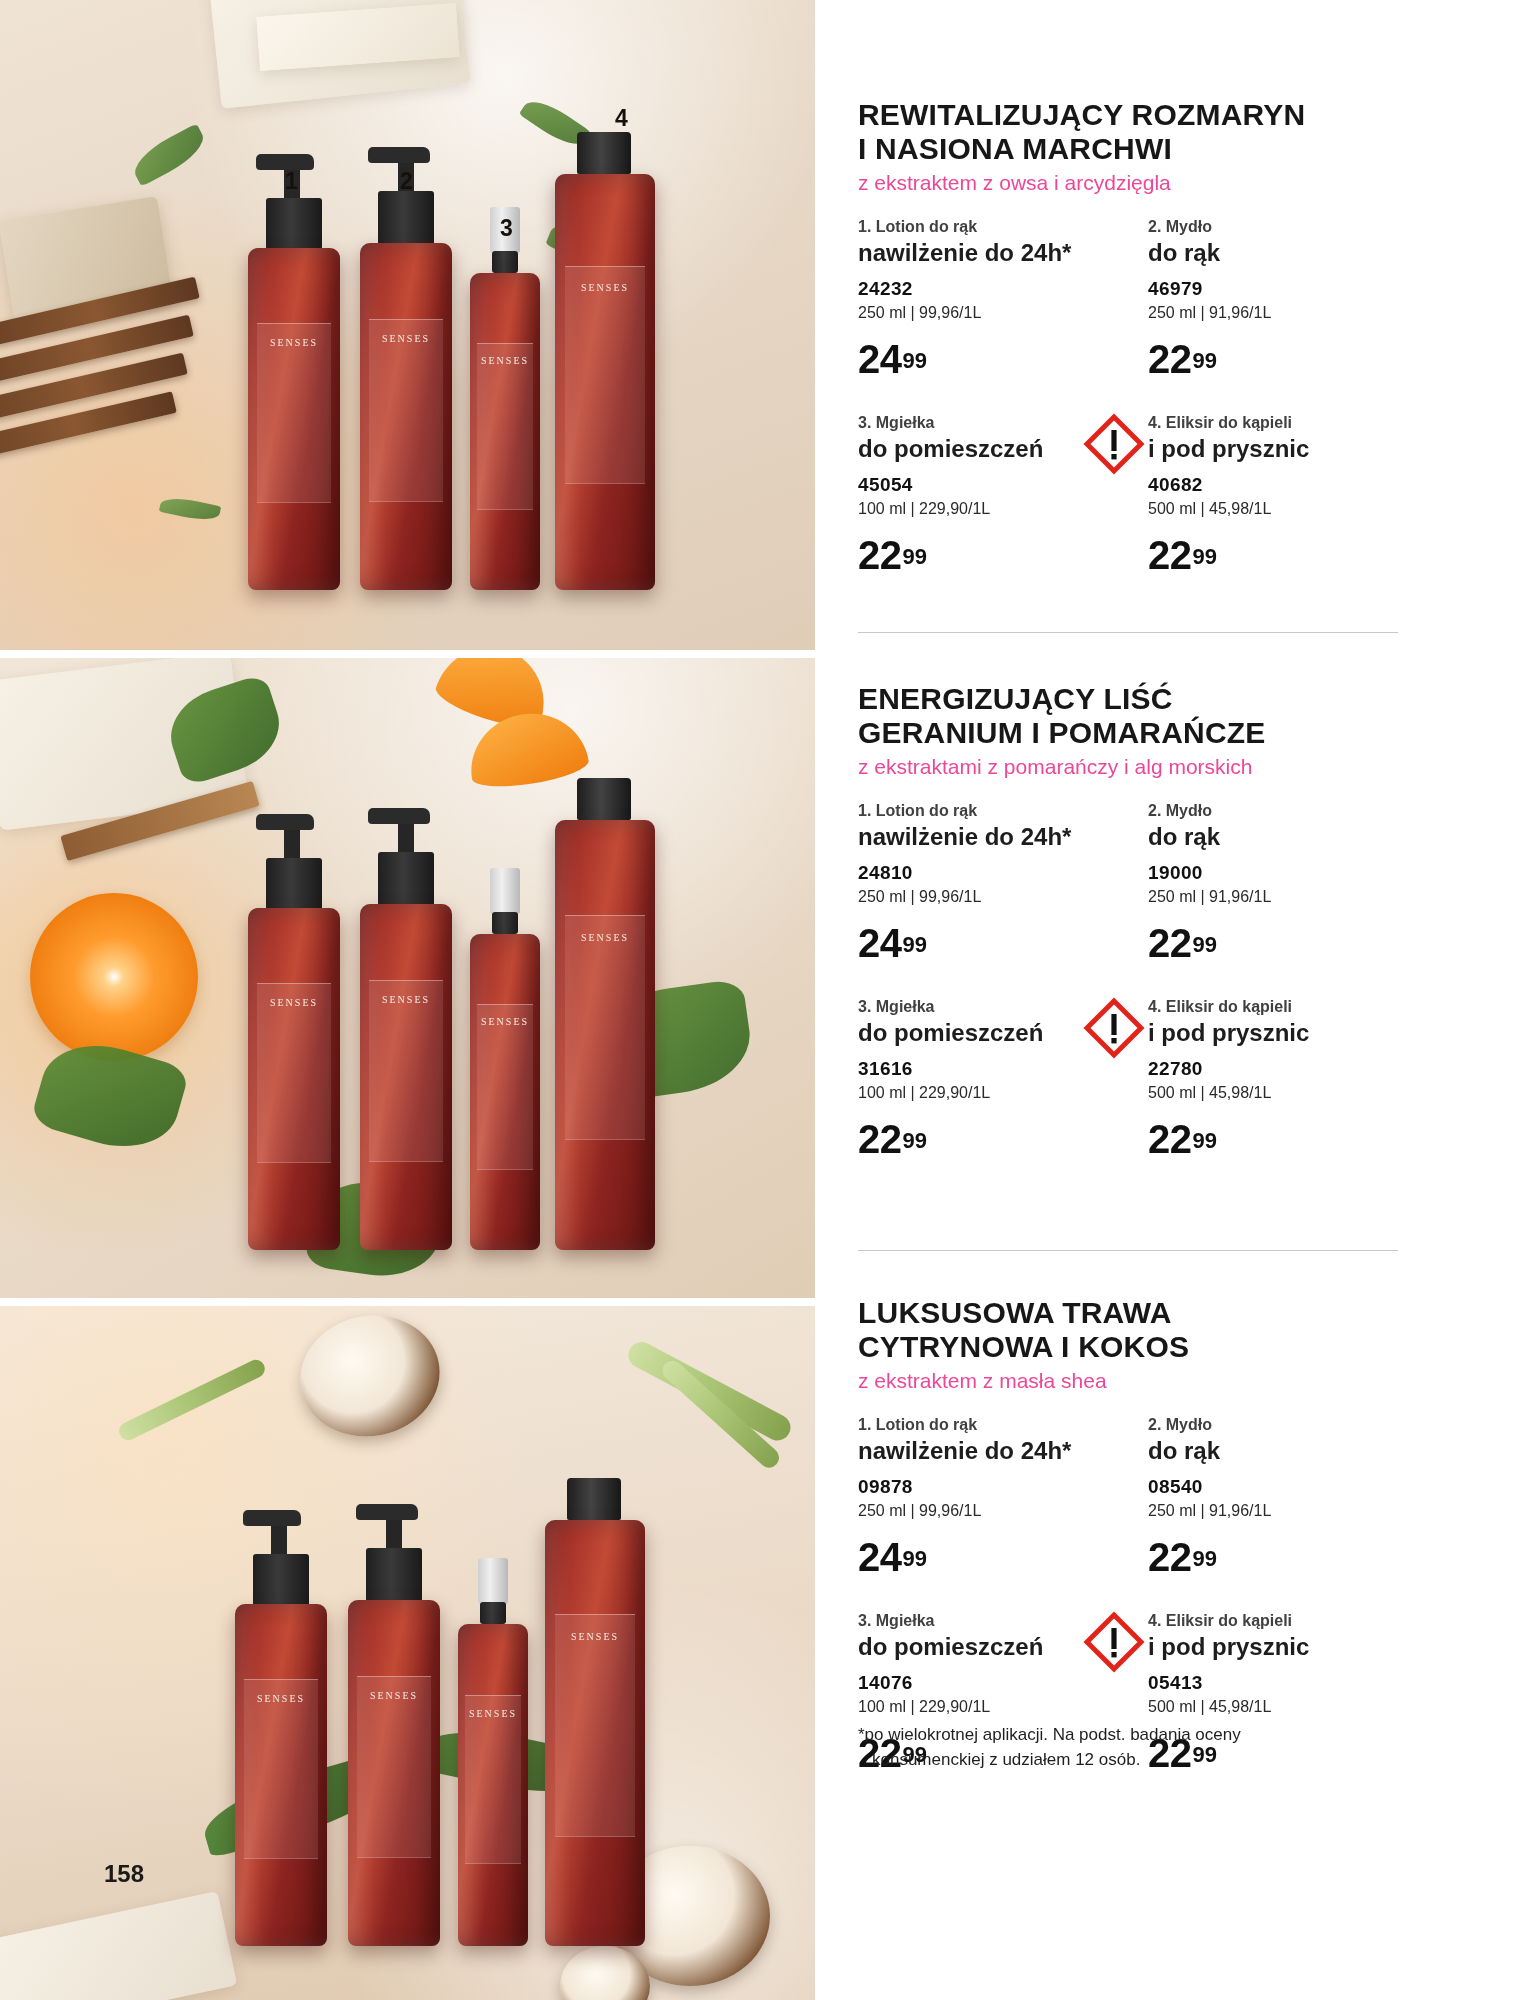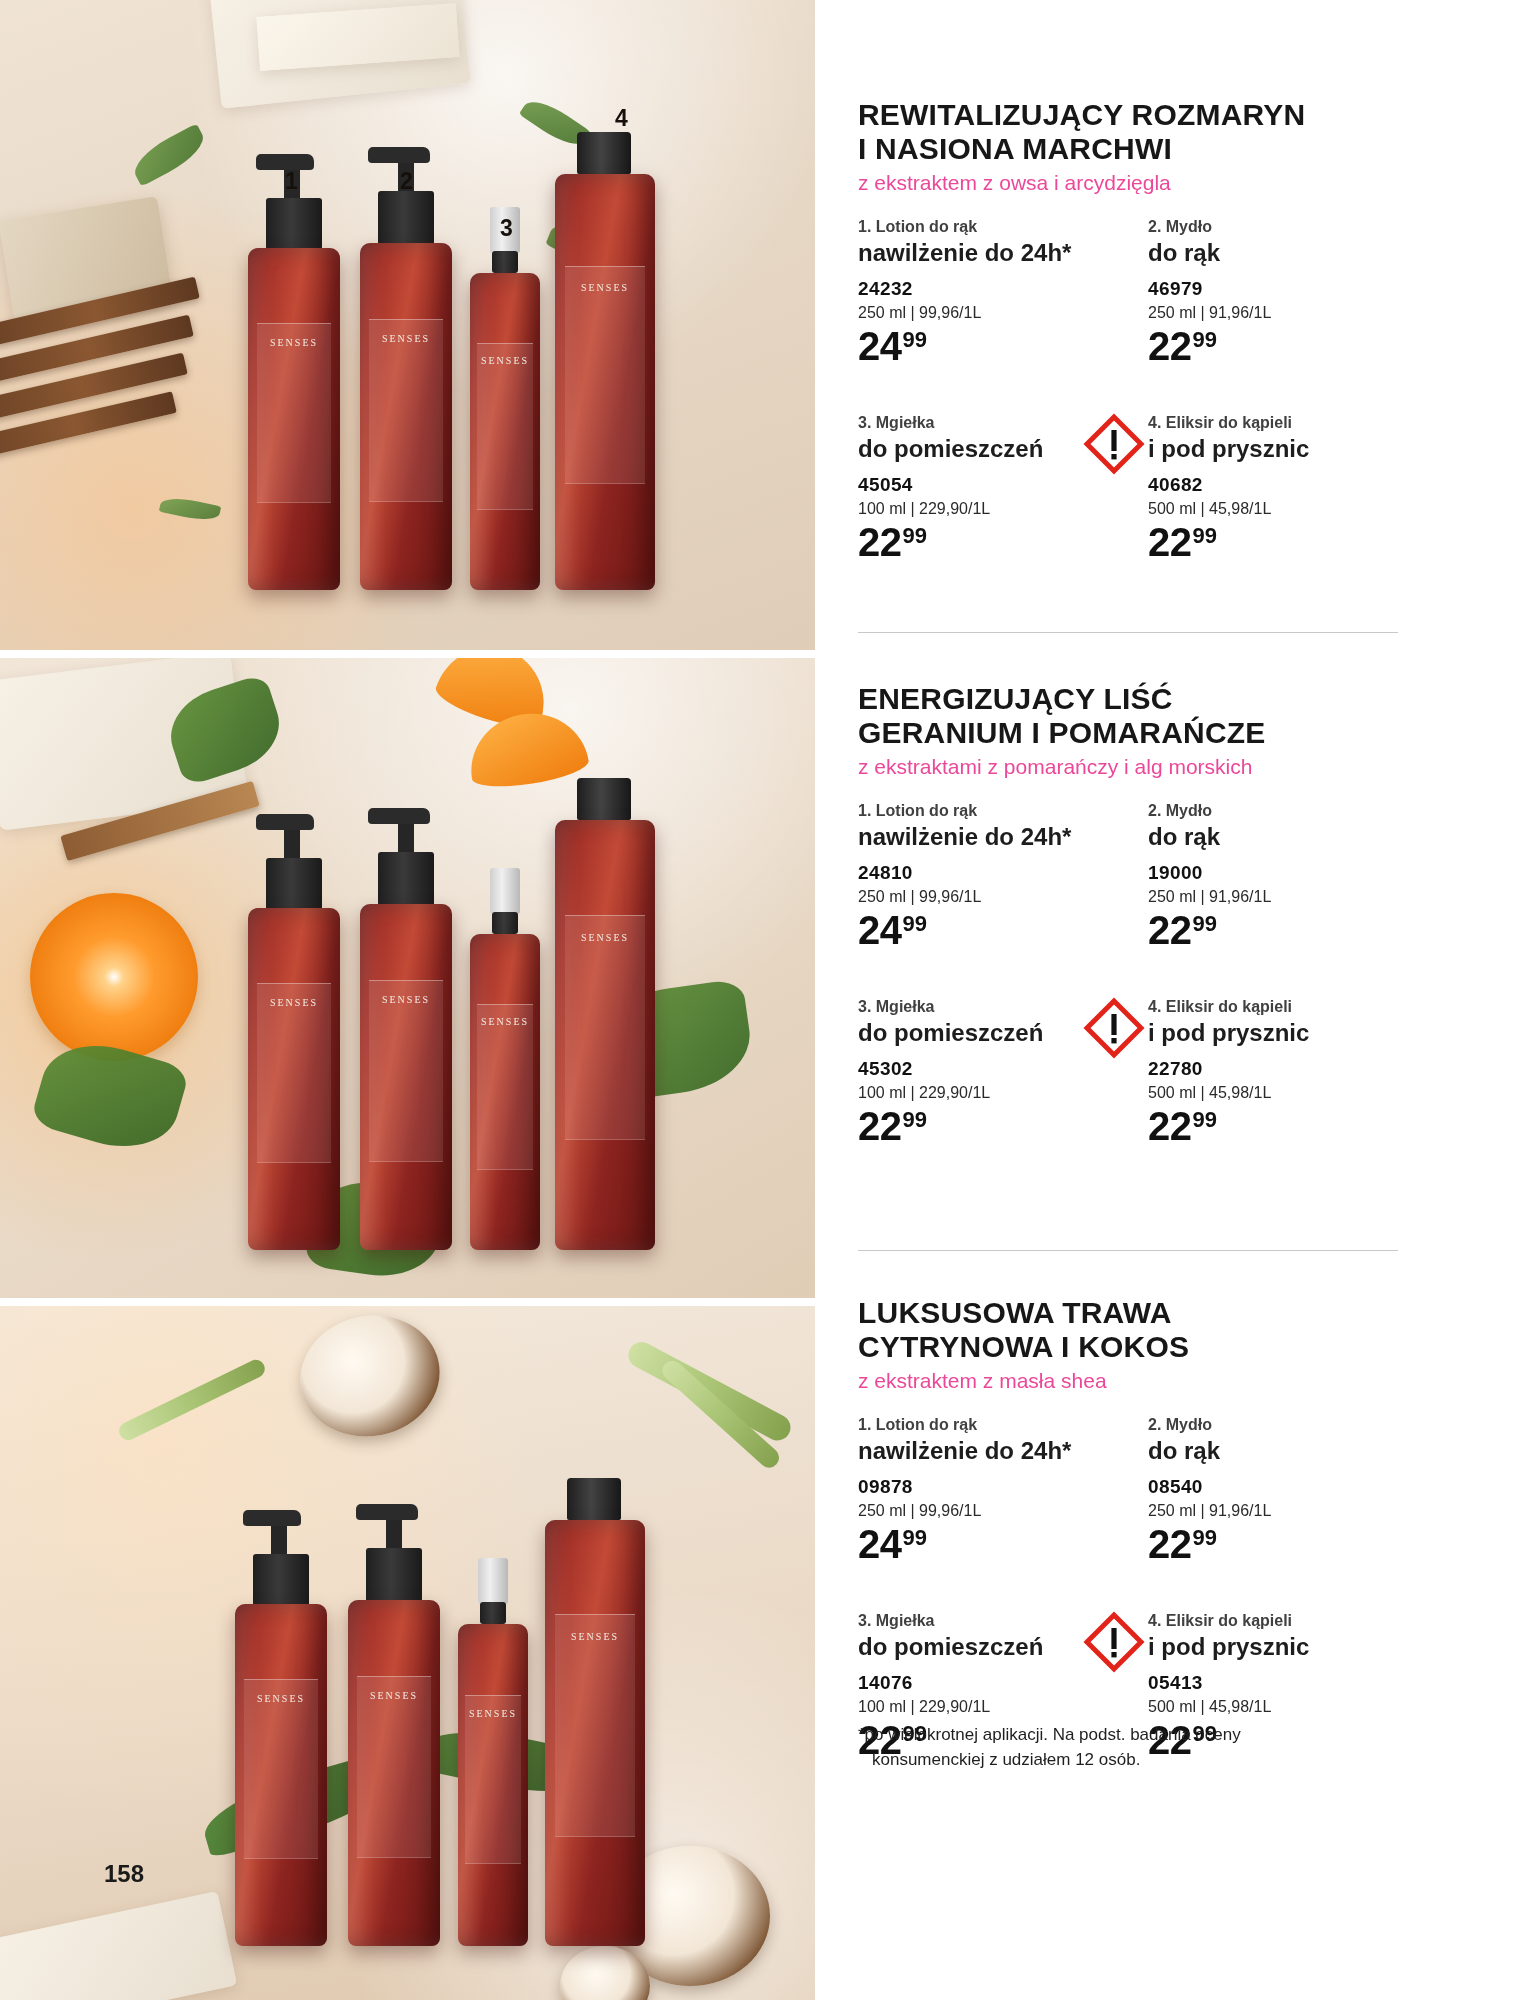--- a/index.html
+++ b/index.html
@@ -256,23 +256,23 @@
   }
   .vol {
     font-size: 16px;
     color: #2a2a2a;
     margin: 0 0 2px 0;
   }
   .price {
     font-weight: 700;
     color: #111;
     line-height: 1;
-    margin-top: 4px;
+    margin-top: 17px;
     display: flex;
-    align-items: flex-start;
+    align-items: center;
   }
   .price .int {
     font-size: 40px;
     letter-spacing: -0.5px;
   }
   .price .dec {
     font-size: 22px;
     margin-top: 3px;
     margin-left: 1px;
   }
@@ -581,21 +581,21 @@
           <p class="vol">250 ml | 91,96/1L</p>
           <p class="price">
             <span class="int">22</span>
             <span class="dec">99</span>
           </p>
         </div>
 
         <div class="cell c-bl">
           <p class="prod-name">3. Mgiełka</p>
           <p class="prod-sub">do pomieszczeń</p>
-          <p class="code">45302</p>
+          <p class="code">31616</p>
           <p class="vol">100 ml | 229,90/1L</p>
           <p class="price">
             <span class="int">22</span>
             <span class="dec">99</span>
           </p>
         </div>
 
         <div class="cell c-br">
           <p class="prod-name">4. Eliksir do kąpieli</p>
           <p class="prod-sub">i pod prysznic</p>

